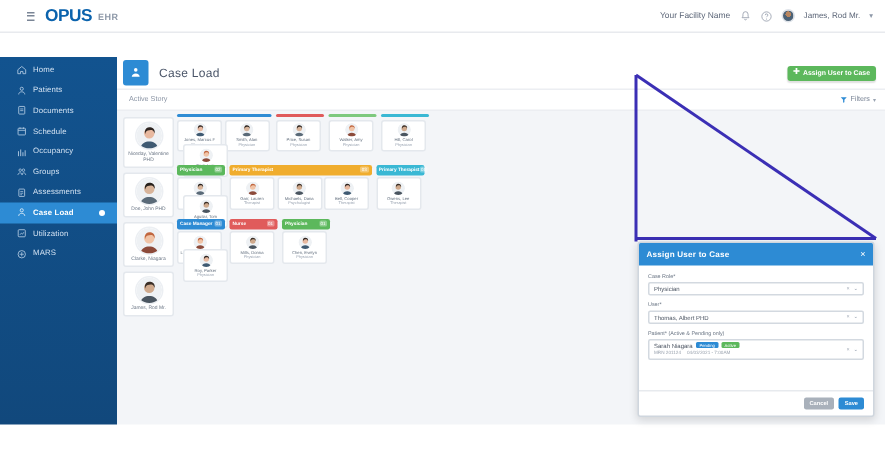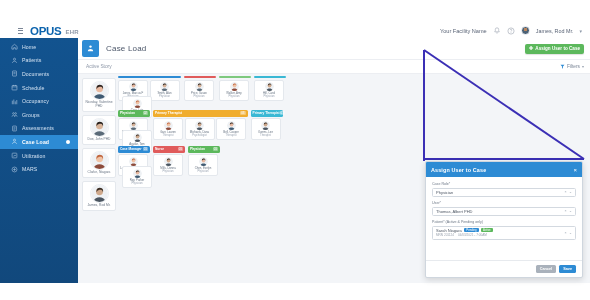--- a/index.html
+++ b/index.html
@@ -5,21 +5,21 @@
   * { box-sizing: border-box; margin: 0; padding: 0; }
   html, body {
     width: 590px; height: 300px;
     font-family: "Liberation Sans", sans-serif;
     background: #ffffff; overflow: hidden;
   }
   #app { position: relative; width: 590px; height: 300px; background:#fff; }
 
   
   .topbar {
-    position:absolute; left:0; top:20px; width:590px; height:22px;
+    position:absolute; left:0; top:0; width:590px; height:22px;
     background:#ffffff; border-bottom:1px solid #e8eaee;
     display:flex; align-items:center;
   }
   .brand { display:flex; align-items:center; gap:3px; margin-left:18px; }
   .burger { display:flex; flex-direction:column; gap:1.5px; margin-right:4px; }
   .burger i { display:block; width:5px; height:1px; background:#7a8596; }
   .brand-opus { font-size:11.5px; font-weight:700; color:#0b63ad; letter-spacing:-0.3px; }
   .brand-ehr { font-size:6px; font-weight:600; color:#8d98a8; letter-spacing:0.3px; margin-left:1px; padding-top:3px;}
 
   .topbar-right {

